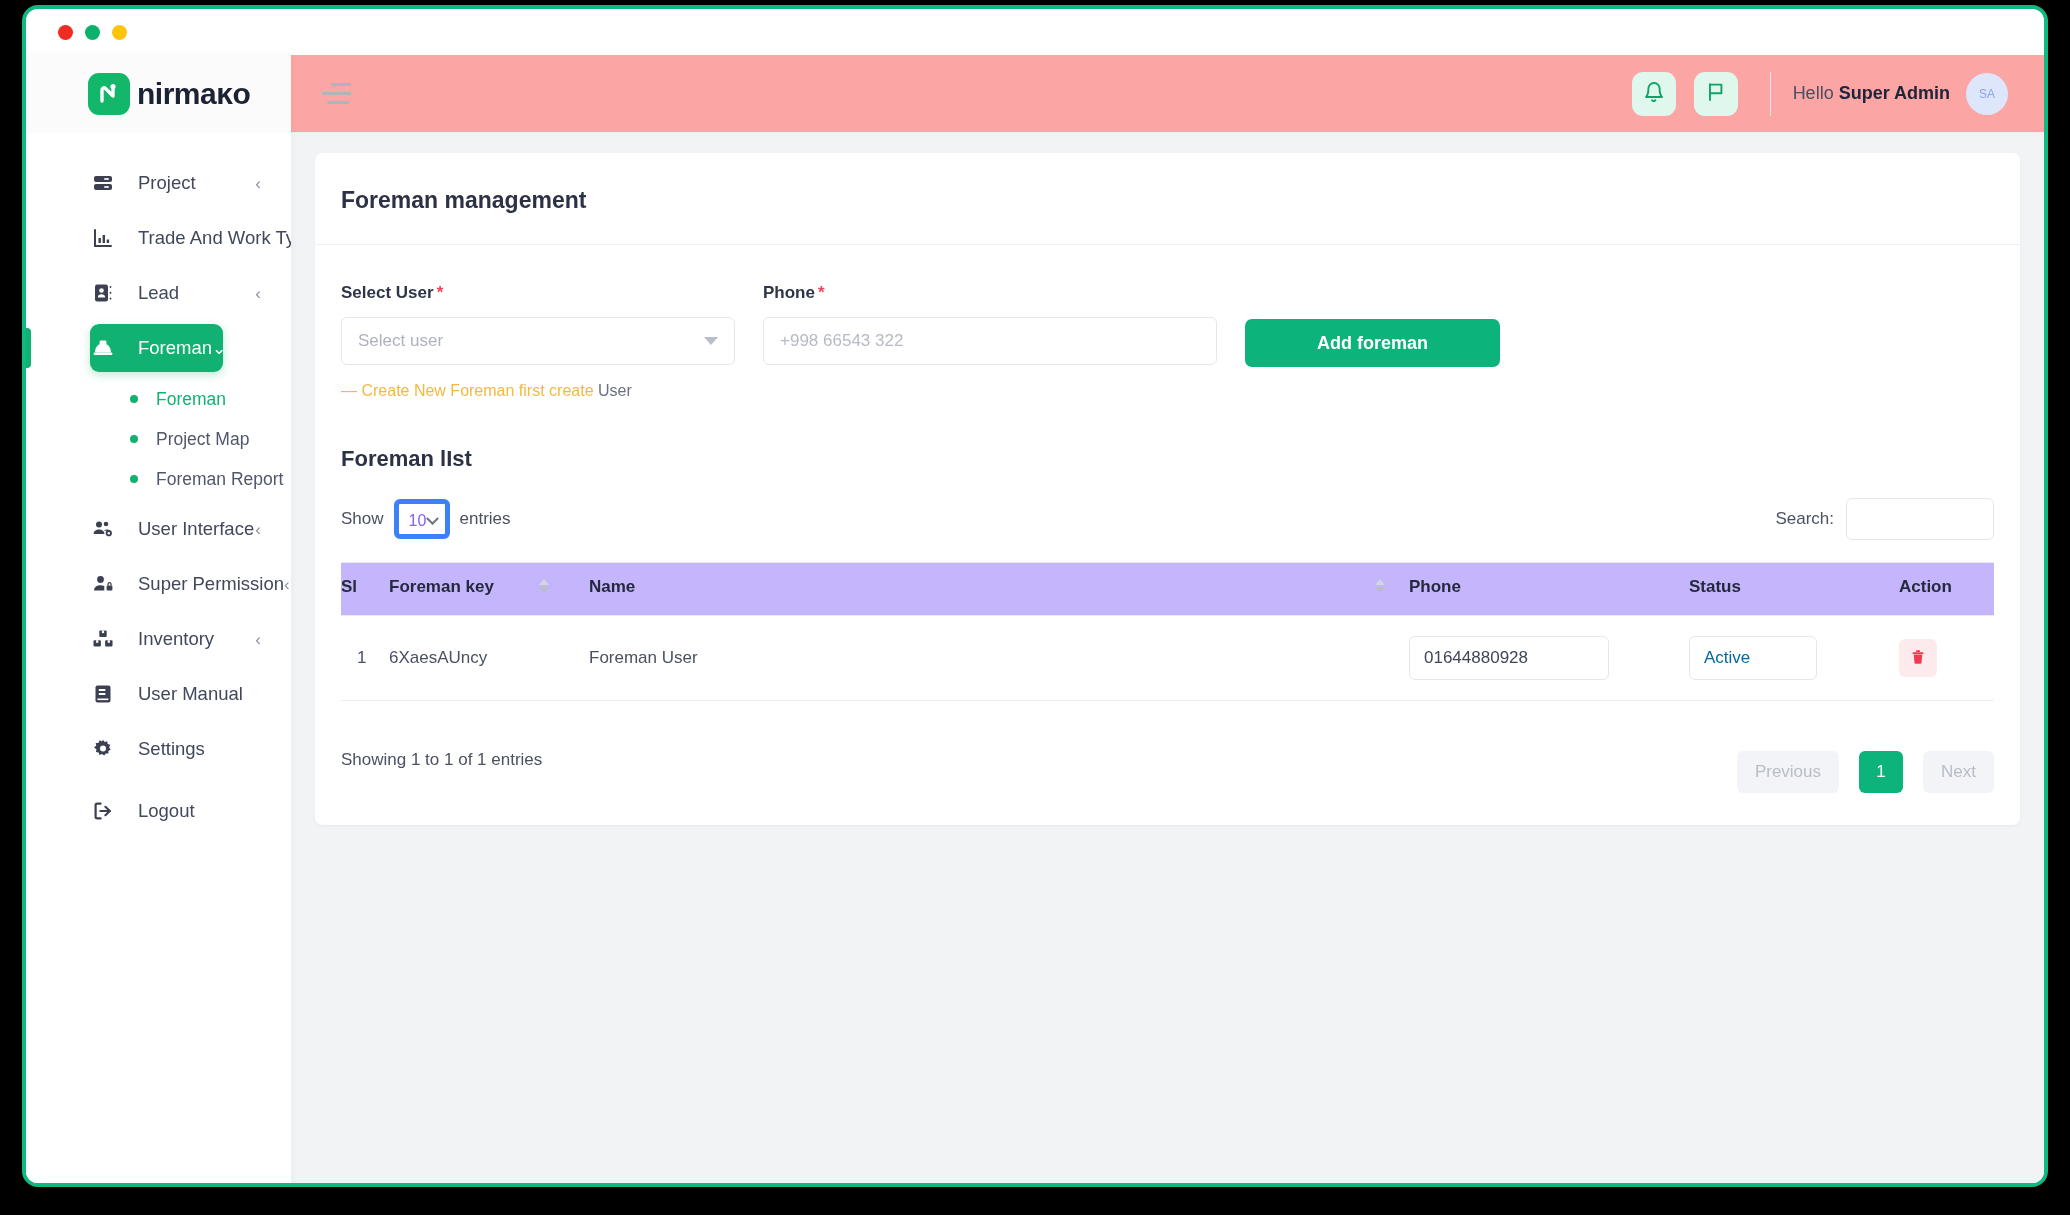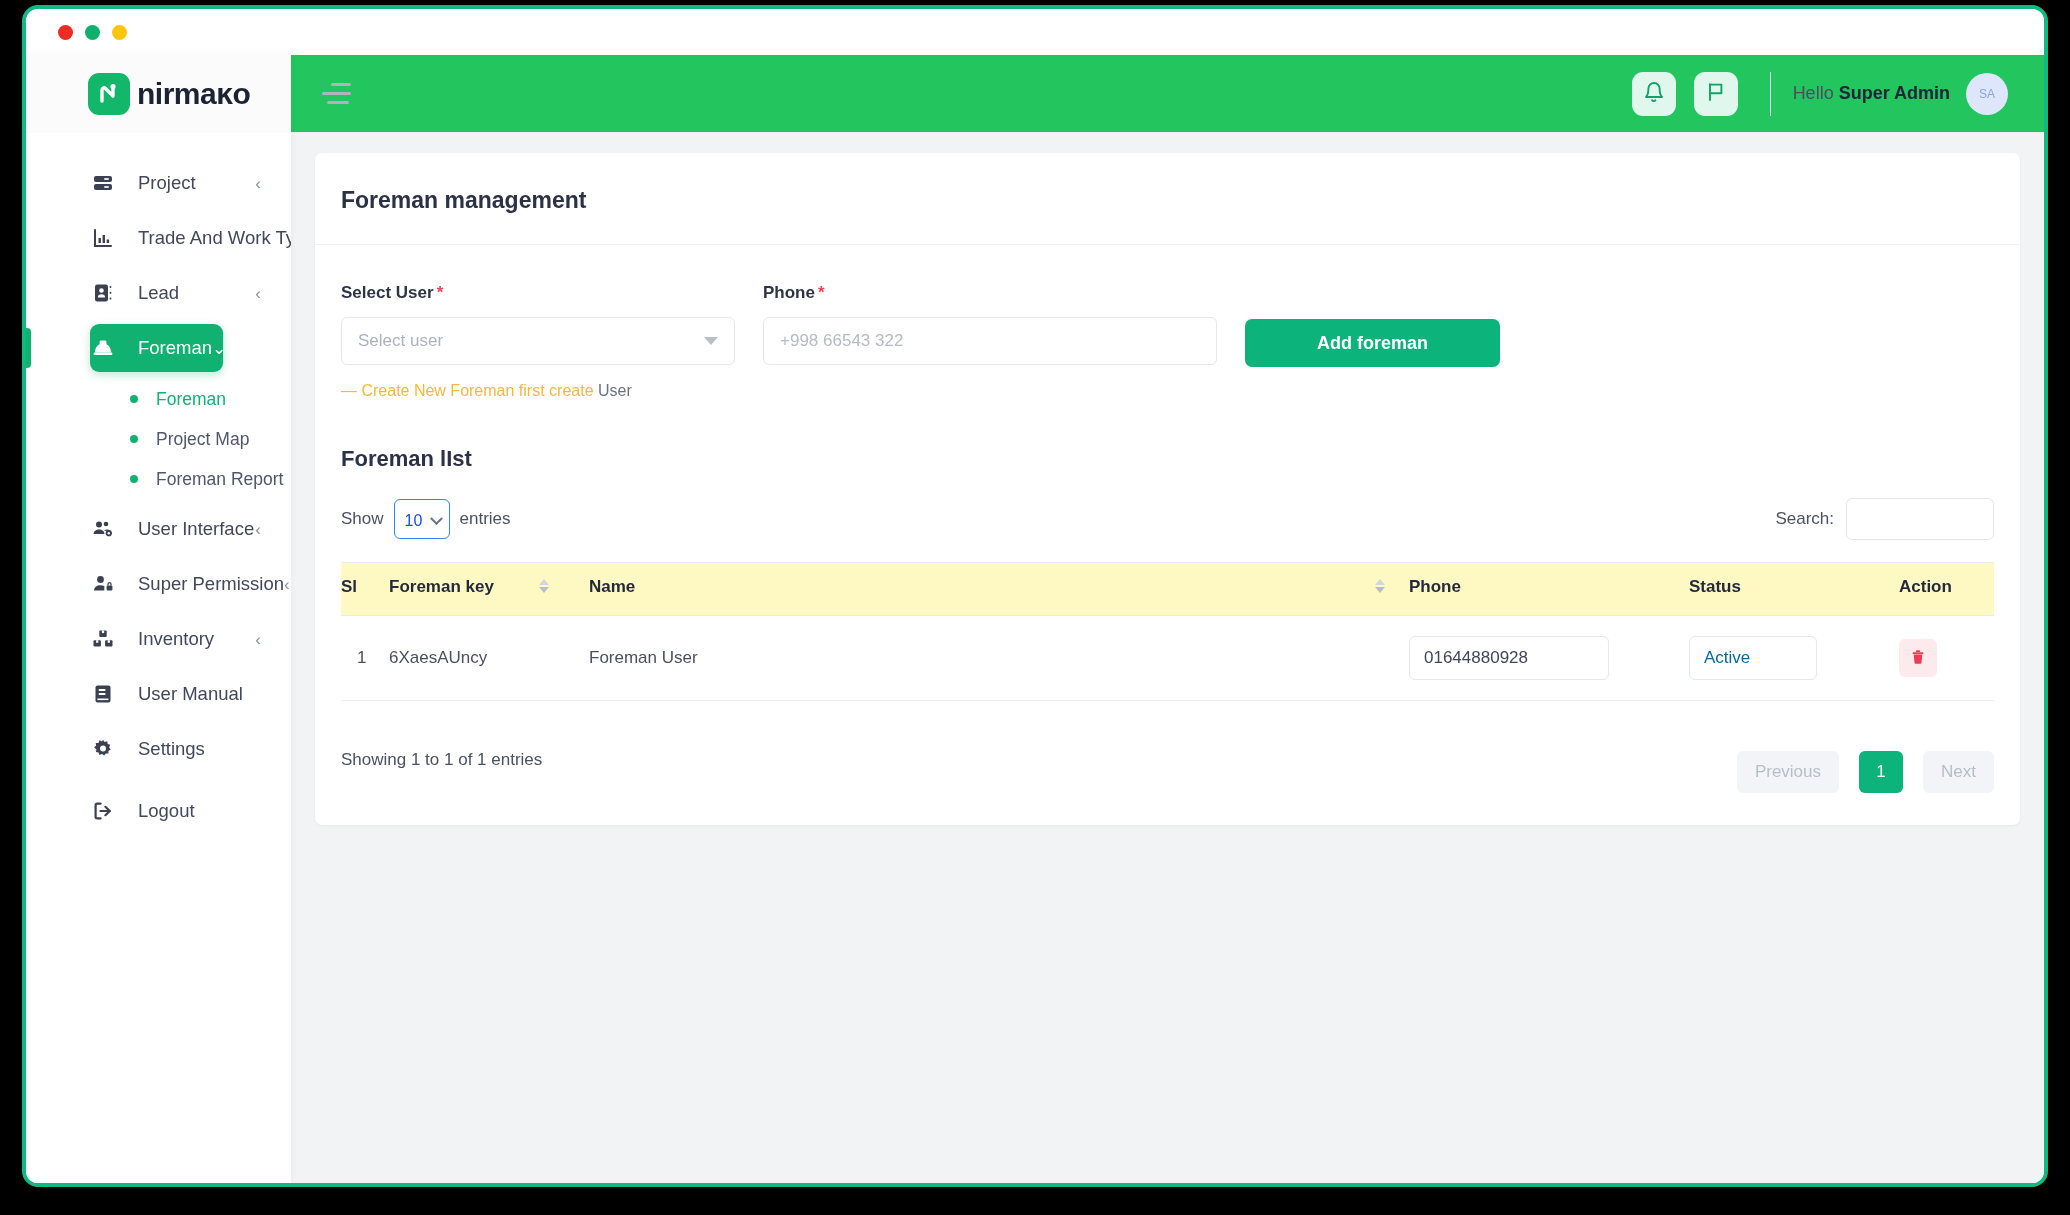--- a/index.html
+++ b/index.html
@@ -152,21 +152,21 @@
     height: 100%;
     display: flex;
     flex-direction: column;
     background: #f2f3f5;
     overflow: hidden;
   }
 
   #topbar {
     height: 78px;
     min-height: 78px;
-    background: #22c55e;
+    background: #fca5a5;
     display: flex;
     align-items: center;
     padding: 0 36px 0 28px;
     border-bottom: 1px solid #eceef1;
   }
   #hamburger {
     width: 40px; height: 40px;
     display: flex; flex-direction: column; justify-content: center;
     gap: 6px;
     cursor: pointer;
@@ -312,26 +312,26 @@
     align-items: center;
     padding: 26px 26px 0 26px;
   }
   #show-entries {
     display: flex; align-items: center;
     font-size: 17px; color: #4b5161;
     gap: 10px;
   }
   #entries-select {
     width: 56px; height: 40px;
-    border: 1px solid #3b82f6;
+    border: 5px solid #3b82f6;
     border-radius: 6px;
     display: flex; align-items: center; justify-content: space-between;
     padding: 4px 8px 0 10px;
     font-size: 16px;
-    color: #1d4ed8;
+    color: #8b5cf6;
     cursor: pointer;
   }
   .chev-down {
     width: 9px; height: 9px;
     border-right: 2px solid #6e7486;
     border-bottom: 2px solid #6e7486;
     transform: rotate(45deg) translate(-2px,-2px);
   }
   #search-wrap {
     margin-left: auto;
@@ -351,21 +351,21 @@
 
   table { width: calc(100% - 52px); margin: 22px 26px 0 26px; border-collapse: collapse; }
   thead th {
     text-align: left;
     font-size: 17px;
     font-weight: 700;
     color: #242a3c;
     padding: 14px 0 18px 0;
     border-bottom: 1px solid #e9ebef;
     border-top: 1px solid #e9ebef;
-    background: #fef9c3;
+    background: #c4b5fd;
     position: relative;
     white-space: nowrap;
   }
   .sort-arrows {
     display: inline-flex;
     flex-direction: column;
     gap: 2px;
     margin-left: 8px;
     vertical-align: middle;
     position: absolute;

